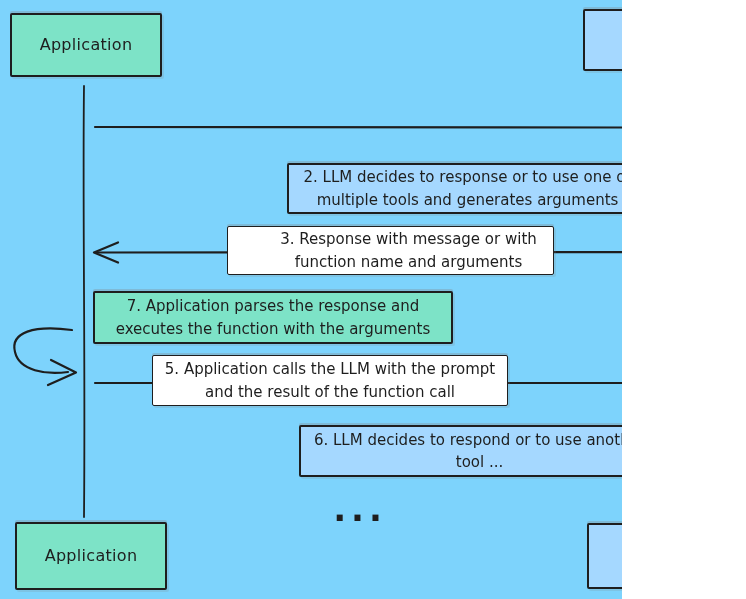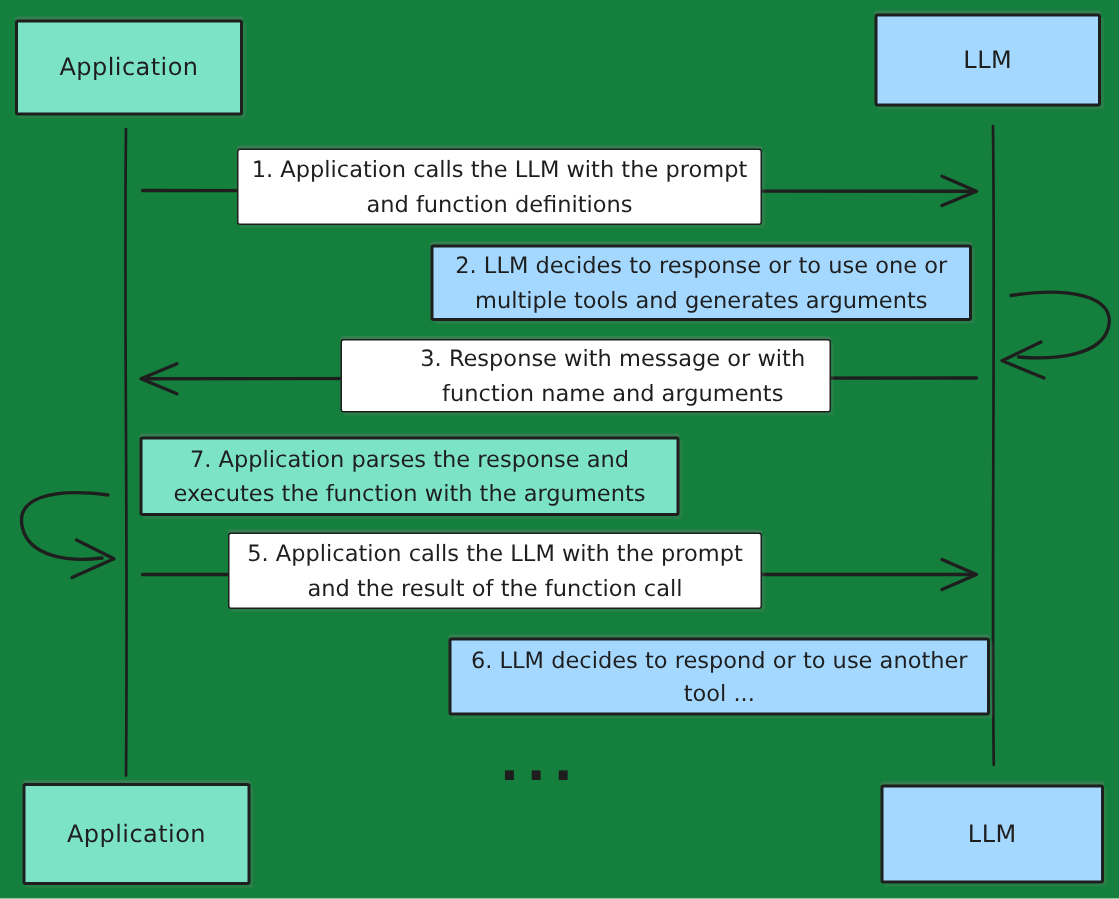--- a/index.html
+++ b/index.html
@@ -1,19 +1,19 @@
 <!DOCTYPE html>
 <html><head>
 <meta charset="utf-8">
 <style>
   html,body{margin:0;padding:0;background:#ffffff;}
   #canvas{
     position:relative;
-    width:746px;height:599px;
-    background:#15803d;
+    width:622px;height:599px;
+    background:#7dd3fc;
     font-family:"DejaVu Sans","Liberation Sans",sans-serif;
     color:#1e1e1e;
     overflow:hidden;
   }
   #wires{position:absolute;left:0;top:0;width:746px;height:599px;}
   .box{
     position:absolute;
     display:flex;align-items:center;justify-content:center;
     text-align:center;
     box-sizing:border-box;
@@ -92,23 +92,20 @@
   <div id="actor-top-llm" class="box actor blue">
     <span>LLM</span>
   </div>
   <div id="actor-bottom-application" class="box actor teal">
     <span>Application</span>
   </div>
   <div id="actor-bottom-llm" class="box actor blue">
     <span>LLM</span>
   </div>
 
-  <div id="msg1" class="box">
-    <span>1. Application calls the LLM with the prompt and function definitions</span>
-  </div>
   <div id="msg2" class="box blue msg-colored">
     <span>2. LLM decides to response or to use one or multiple tools and generates arguments</span>
   </div>
   <div id="msg3" class="box">
     <span>3. Response with message or with function name and arguments</span>
   </div>
   <div id="msg4" class="box teal msg-colored">
     <span>7. Application parses the response and executes the function with the arguments</span>
   </div>
   <div id="msg5" class="box">

